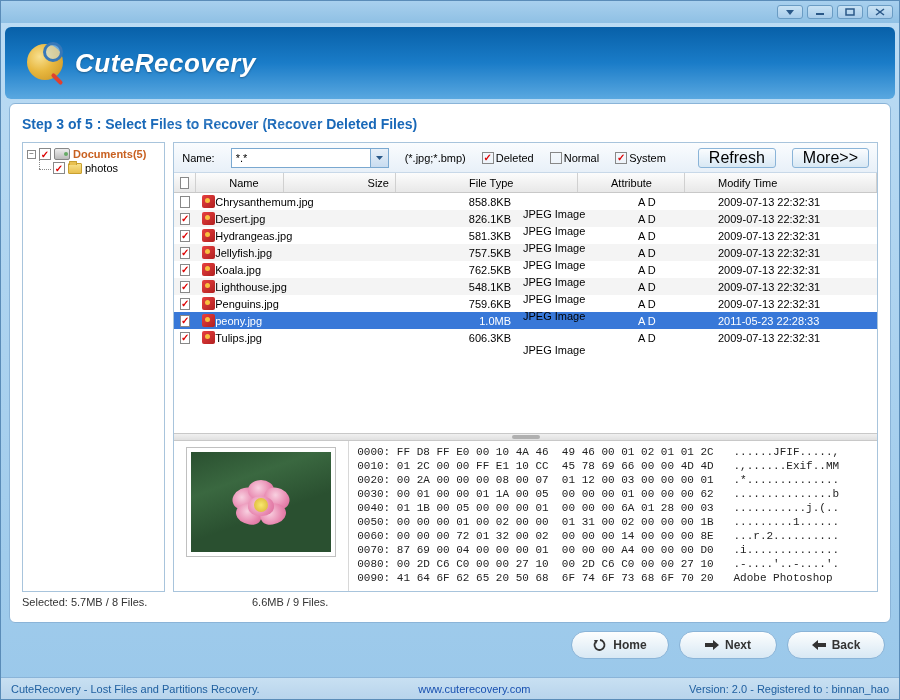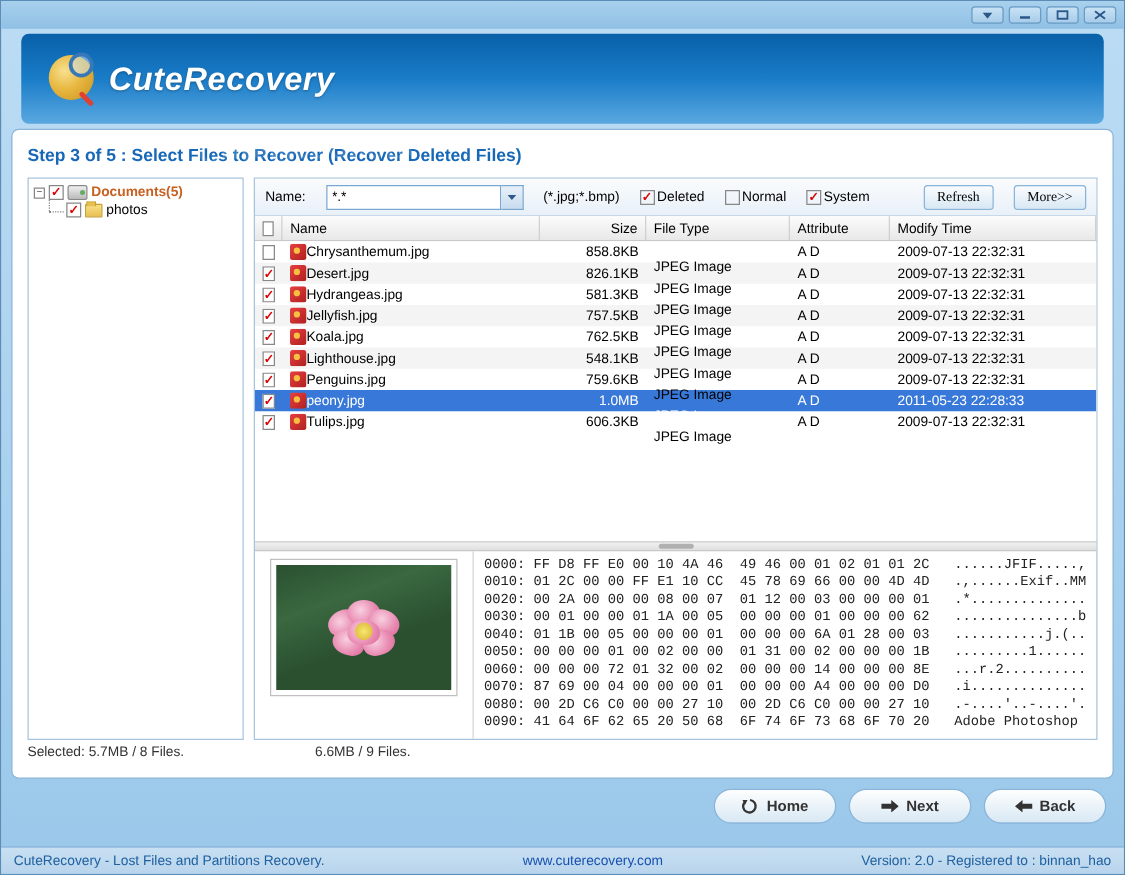--- a/index.html
+++ b/index.html
@@ -4,21 +4,21 @@
 <style>
 * { box-sizing: border-box; margin: 0; padding: 0; }
 body { font-family: Tahoma, Arial, sans-serif; font-size: 11px; background: #fff; }
 
 .window { width: 900px; height: 700px; background: linear-gradient(#bcdcf4, #9ac8ea); border: 1px solid #5a8cb8; position: relative; }
 
 .titlebar { height: 22px; background: linear-gradient(#a8d0ee, #8fc0e4); display: flex; justify-content: flex-end; align-items: center; padding-right: 6px; gap: 4px; }
 .tb-btn { width: 26px; height: 14px; background: linear-gradient(#c8e2f4, #a8ccea); border: 1px solid #6a9cc4; border-radius: 3px; display: flex; align-items: center; justify-content: center; cursor: pointer; }
 .tb-btn svg { display: block; }
 
-.banner { height: 72px; background: linear-gradient(#0860a8, #1a7cc8 50%, #5aa8e0); margin: 4px 16px; border-radius: 6px; display: flex; align-items: center; padding-left: 20px; }
+.banner { height: 72px; background: linear-gradient(#0860a8, #1a7cc8 50%, #5aa8e0); margin: 4px 4px; border-radius: 6px; display: flex; align-items: center; padding-left: 20px; }
 .logo-icon { width: 42px; height: 42px; margin-right: 8px; position: relative; }
 .logo-disc { width: 36px; height: 36px; border-radius: 50%; background: radial-gradient(circle at 35% 35%, #f8e090, #e8b840 45%, #c89020); position: absolute; top: 2px; left: 2px; }
 .logo-glass { position: absolute; width: 20px; height: 20px; border: 3px solid #3878b8; border-radius: 50%; top: 0; left: 18px; background: rgba(200,230,255,0.5); }
 .logo-handle { position: absolute; width: 4px; height: 14px; background: #e04030; bottom: -2px; left: 30px; transform: rotate(-45deg); border-radius: 2px; }
 .app-title { color: #fff; font-size: 26px; font-weight: bold; font-style: italic; letter-spacing: 0.5px; text-shadow: 0 1px 2px rgba(0,0,0,0.3); }
 .app-title-reflection { color: rgba(255,255,255,0.15); font-size: 26px; font-weight: bold; font-style: italic; transform: scaleY(-1); position: absolute; top: 58px; left: 70px; }
 
 .content-frame { margin: 4px 8px; background: #fff; border: 1px solid #8ab4d8; border-radius: 6px; padding: 12px; height: 520px; }
 
 .step-header { color: #1868b8; font-size: 14px; font-weight: bold; margin-bottom: 10px; }
@@ -41,28 +41,28 @@
 .tree-child::after { content:""; position:absolute; left:-14px; top:-4px; width:1px; height:12px; border-left:1px dotted #888; }
 
 .right-panel { flex: 1; display: flex; flex-direction: column; border: 1px solid #a8c4dc; }
 
 .filter-bar { height: 30px; background: linear-gradient(#fafcfe,#e8f0f8); border-bottom: 1px solid #c8d8e8; display: flex; align-items: center; padding: 0 8px; gap: 16px; font-size: 11px; }
 .filter-input { width: 140px; height: 20px; border: 1px solid #7aa8d0; background: #fff; padding: 0 4px; font-size: 11px; }
 .filter-input-wrap { display:flex; }
 .filter-dd { width: 18px; height: 20px; border: 1px solid #7aa8d0; border-left: none; background: linear-gradient(#e8f0f8,#c8dcf0); display:flex; align-items:center; justify-content:center; cursor:pointer; }
 .chk { width: 12px; height: 12px; border: 1px solid #888; display: inline-flex; align-items:center; justify-content:center; margin-right:2px; }
 .chk.checked::after { content:"✓"; color:#d00; font-size:10px; font-weight:bold; }
-.btn-sm { height: 20px; padding: 0 10px; border: 1px solid #8ab4d8; background: linear-gradient(#fafcfe,#d8e8f4); border-radius: 3px; cursor: pointer; font-size: 11px; font-family: Liberation Serif, serif; }
-
-.list-header { height: 20px; background: linear-gradient(#fcfcfc,#e8e8e8); border-bottom: 1px solid #c8c8c8; display: flex; font-size: 11px; }
+.btn-sm { height: 20px; padding: 0 10px; border: 1px solid #8ab4d8; background: linear-gradient(#fafcfe,#d8e8f4); border-radius: 3px; cursor: pointer; font-size: 16px; }
+
+.list-header { height: 20px; background: linear-gradient(#fcfcfc,#e8e8e8); border-bottom: 1px solid #c8c8c8; display: flex; font-size: 11px; gap: 27px; }
 .lh-cell { border-right: 1px solid #d0d0d0; padding: 3px 6px; display:flex; align-items:center; }
 .lh-chk { width: 22px; justify-content:center; }
 .lh-name { flex: 1; }
 .lh-size { width: 85px; justify-content:flex-end; }
-.lh-type { width: 115px; }
+.lh-type { width: 115px; margin-left: 40px; }
 .lh-attr { width: 80px; }
 .lh-time { width: 165px; }
 
 .list-body { flex: 1; overflow: auto; background: #fff; }
 .list-row { display: flex; height: 17px; align-items: center; font-size: 11px; }
 .list-row:nth-child(even) { background: #f4f4f4; }
 .list-row.selected { background: #3878d8; color: #fff; }
 .lc { padding: 0 6px; overflow: hidden; white-space: nowrap; }
 .lc-chk { width: 22px; display:flex; justify-content:center; }
 .lc-name { flex: 1; display:flex; align-items:center; gap:0; }

